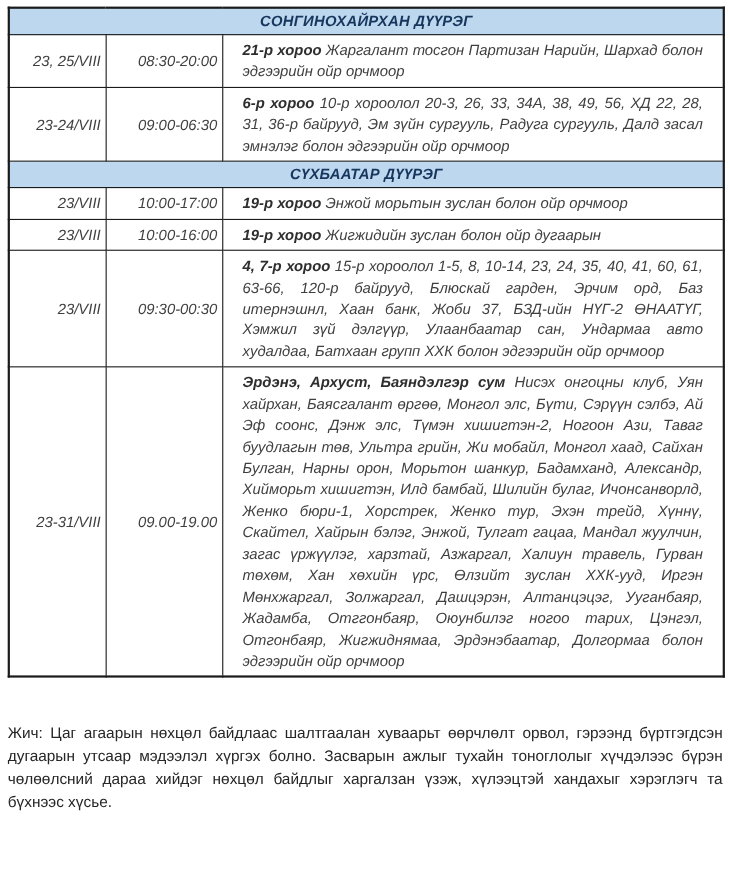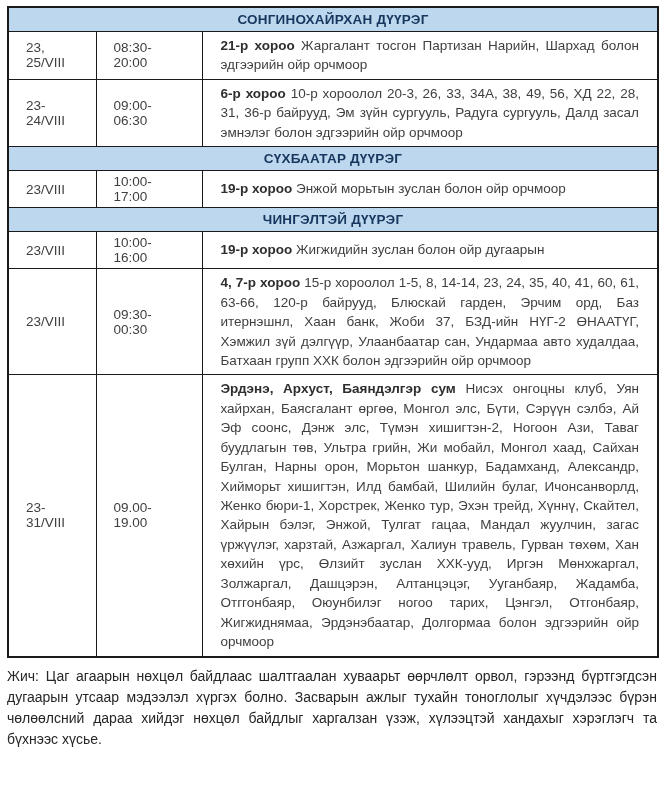--- a/index.html
+++ b/index.html
@@ -20,50 +20,51 @@
   .page{padding:6px 7px 0 7px;}
   table.schedule{
     width:650px;
     border-collapse:collapse;
     border:2px solid var(--border);
     table-layout:fixed;
   }
   table.schedule td{
     border:1px solid var(--border);
     vertical-align:middle;
+    font-style:italic;
   }
   col.c-date{width:88px;}
   col.c-time{width:106px;}
   col.c-area{width:456px;}
   td.hdr{
     background:var(--header-bg);
     color:var(--header-text);
     font-weight:bold;
     text-align:center;
     font-size:13.5px;
     padding:4px 2px;
     letter-spacing:.2px;
   }
   td.date,td.time{
-    text-align:left;
+    text-align:right;
     font-size:13.5px;
-    padding:3px 17px;
+    padding:3px 4px;
     color:var(--body-text);
   }
   td.area{
     font-size:13.5px;
     line-height:1.44;
     text-align:justify;
     padding:4px 18px;
     color:var(--body-text);
   }
   td.area b{color:var(--bold-text);}
   .note{
     width:650px;
-    margin-top:8px;
+    margin-top:40px;
     font-size:14px;
     line-height:1.5;
     text-align:justify;
     color:var(--footer-text);
   }
 </style>
 </head>
 <body>
 
 <div class="page">
@@ -94,32 +95,29 @@
       <tr>
         <td class="hdr" colspan="3">СҮХБААТАР ДҮҮРЭГ</td>
       </tr>
       <tr>
         <td class="date">23/VIII</td>
         <td class="time">10:00-17:00</td>
         <td class="area"><b>19-р хороо</b> <span>Энжой морьтын зуслан болон ойр орчмоор</span></td>
       </tr>
 
       <tr>
-        <td class="hdr" colspan="3">ЧИНГЭЛТЭЙ ДҮҮРЭГ</td>
-      </tr>
-      <tr>
         <td class="date">23/VIII</td>
         <td class="time">10:00-16:00</td>
         <td class="area"><b>19-р хороо</b> <span>Жигжидийн зуслан болон ойр дугаарын</span></td>
       </tr>
 
       <tr>
         <td class="date">23/VIII</td>
         <td class="time">09:30-00:30</td>
-        <td class="area"><b>4, 7-р хороо</b> <span>15-р хороолол 1-5, 8, 14-14, 23, 24, 35, 40, 41, 60, 61, 63-66, 120-р байрууд, Блюскай гарден, Эрчим орд, Баз итернэшнл, Хаан банк, Жоби 37, БЗД-ийн НҮГ-2 ӨНААТҮГ, Хэмжил зүй дэлгүүр, Улаанбаатар сан, Ундармаа авто худалдаа, Батхаан групп ХХК болон эдгээрийн ойр орчмоор</span></td>
+        <td class="area"><b>4, 7-р хороо</b> <span>15-р хороолол 1-5, 8, 10-14, 23, 24, 35, 40, 41, 60, 61, 63-66, 120-р байрууд, Блюскай гарден, Эрчим орд, Баз итернэшнл, Хаан банк, Жоби 37, БЗД-ийн НҮГ-2 ӨНААТҮГ, Хэмжил зүй дэлгүүр, Улаанбаатар сан, Ундармаа авто худалдаа, Батхаан групп ХХК болон эдгээрийн ойр орчмоор</span></td>
       </tr>
 
       <tr>
         <td class="date">23-31/VIII</td>
         <td class="time">09.00-19.00</td>
         <td class="area"><b>Эрдэнэ, Архуст, Баяндэлгэр сум</b> <span>Нисэх онгоцны клуб, Уян хайрхан, Баясгалант өргөө, Монгол элс, Бүти, Сэрүүн сэлбэ, Ай Эф соонс, Дэнж элс, Түмэн хишигтэн-2, Ногоон Ази, Таваг буудлагын төв, Ультра грийн, Жи мобайл, Монгол хаад, Сайхан Булган, Нарны орон, Морьтон шанкур, Бадамханд, Александр, Хийморьт хишигтэн, Илд бамбай, Шилийн булаг, Ичонсанворлд, Женко бюри-1, Хорстрек, Женко тур, Эхэн трейд, Хүннү, Скайтел, Хайрын бэлэг, Энжой, Тулгат гацаа, Мандал жуулчин, загас үржүүлэг, харзтай, Азжаргал, Халиун травель, Гурван төхөм, Хан хөхийн үрс, Өлзийт зуслан ХХК-ууд, Иргэн Мөнхжаргал, Золжаргал, Дашцэрэн, Алтанцэцэг, Ууганбаяр, Жадамба, Отггонбаяр, Оюунбилэг ногоо тарих, Цэнгэл, Отгонбаяр, Жигжиднямаа, Эрдэнэбаатар, Долгормаа болон эдгээрийн ойр орчмоор</span></td>
       </tr>
 
     </tbody>
   </table>

